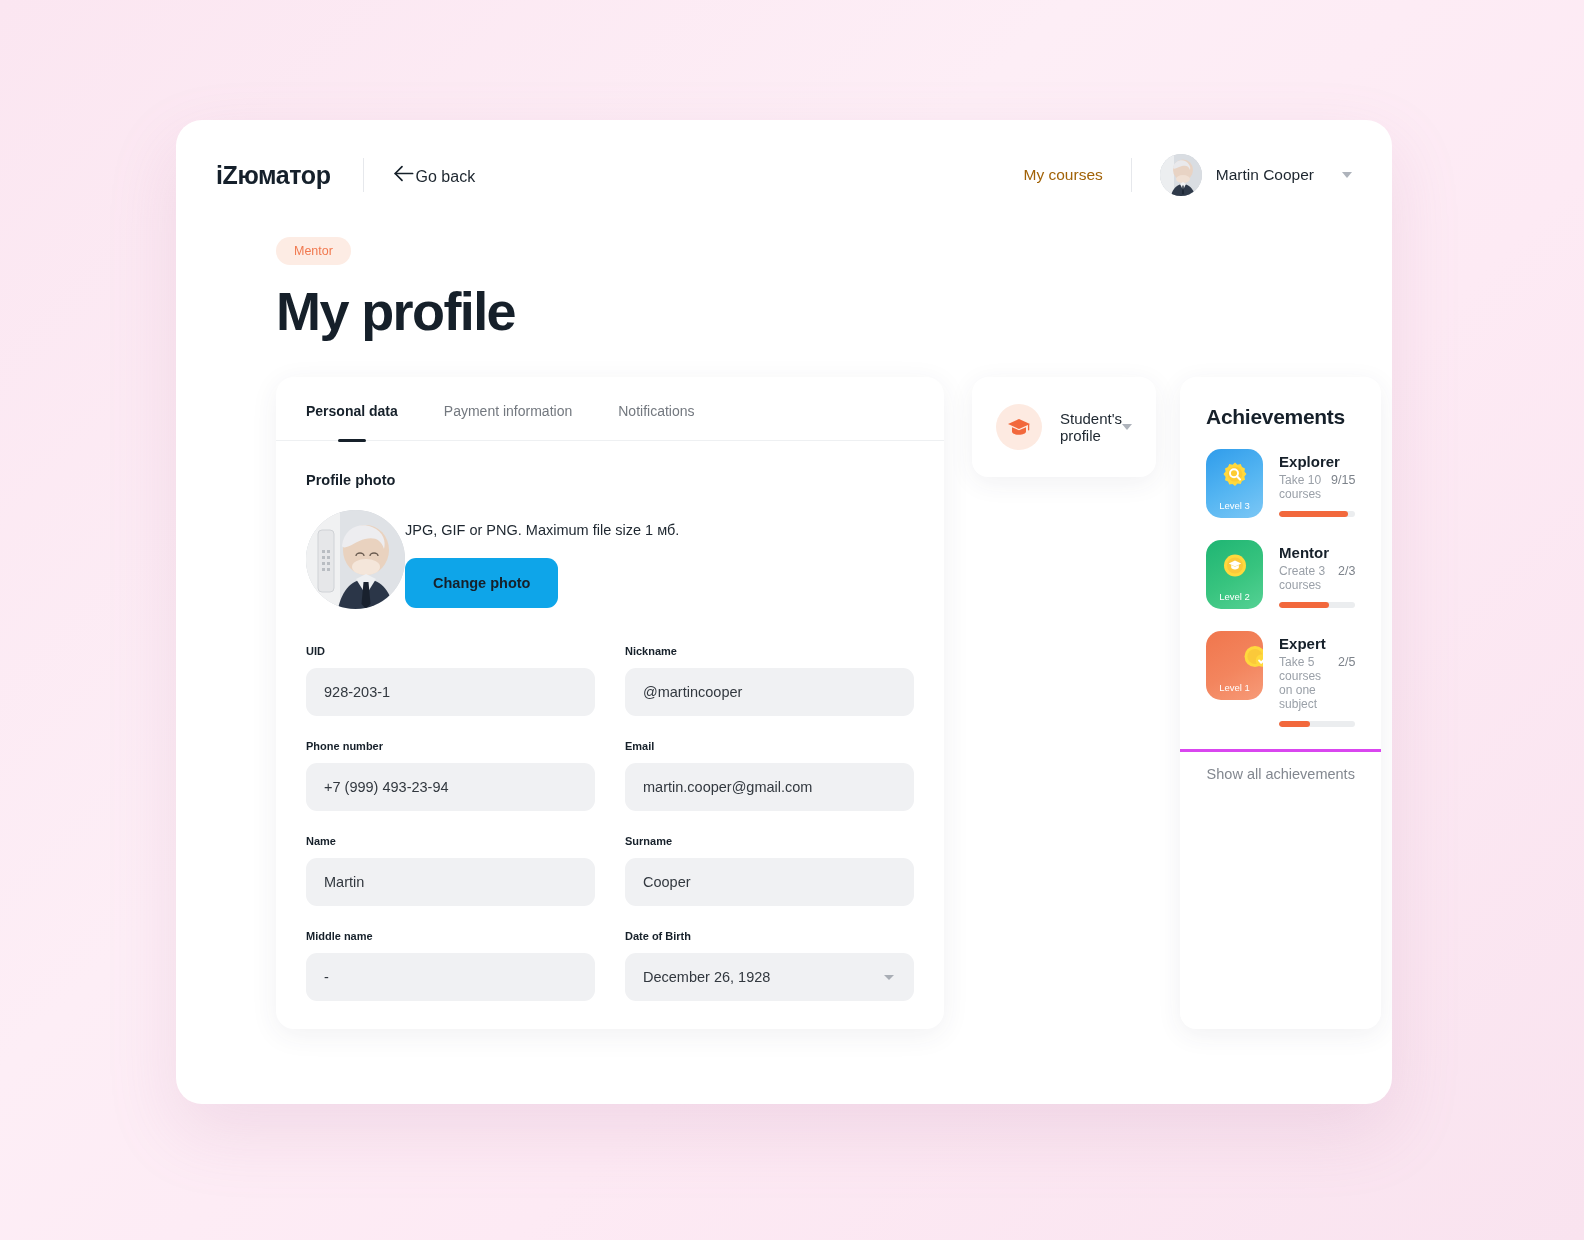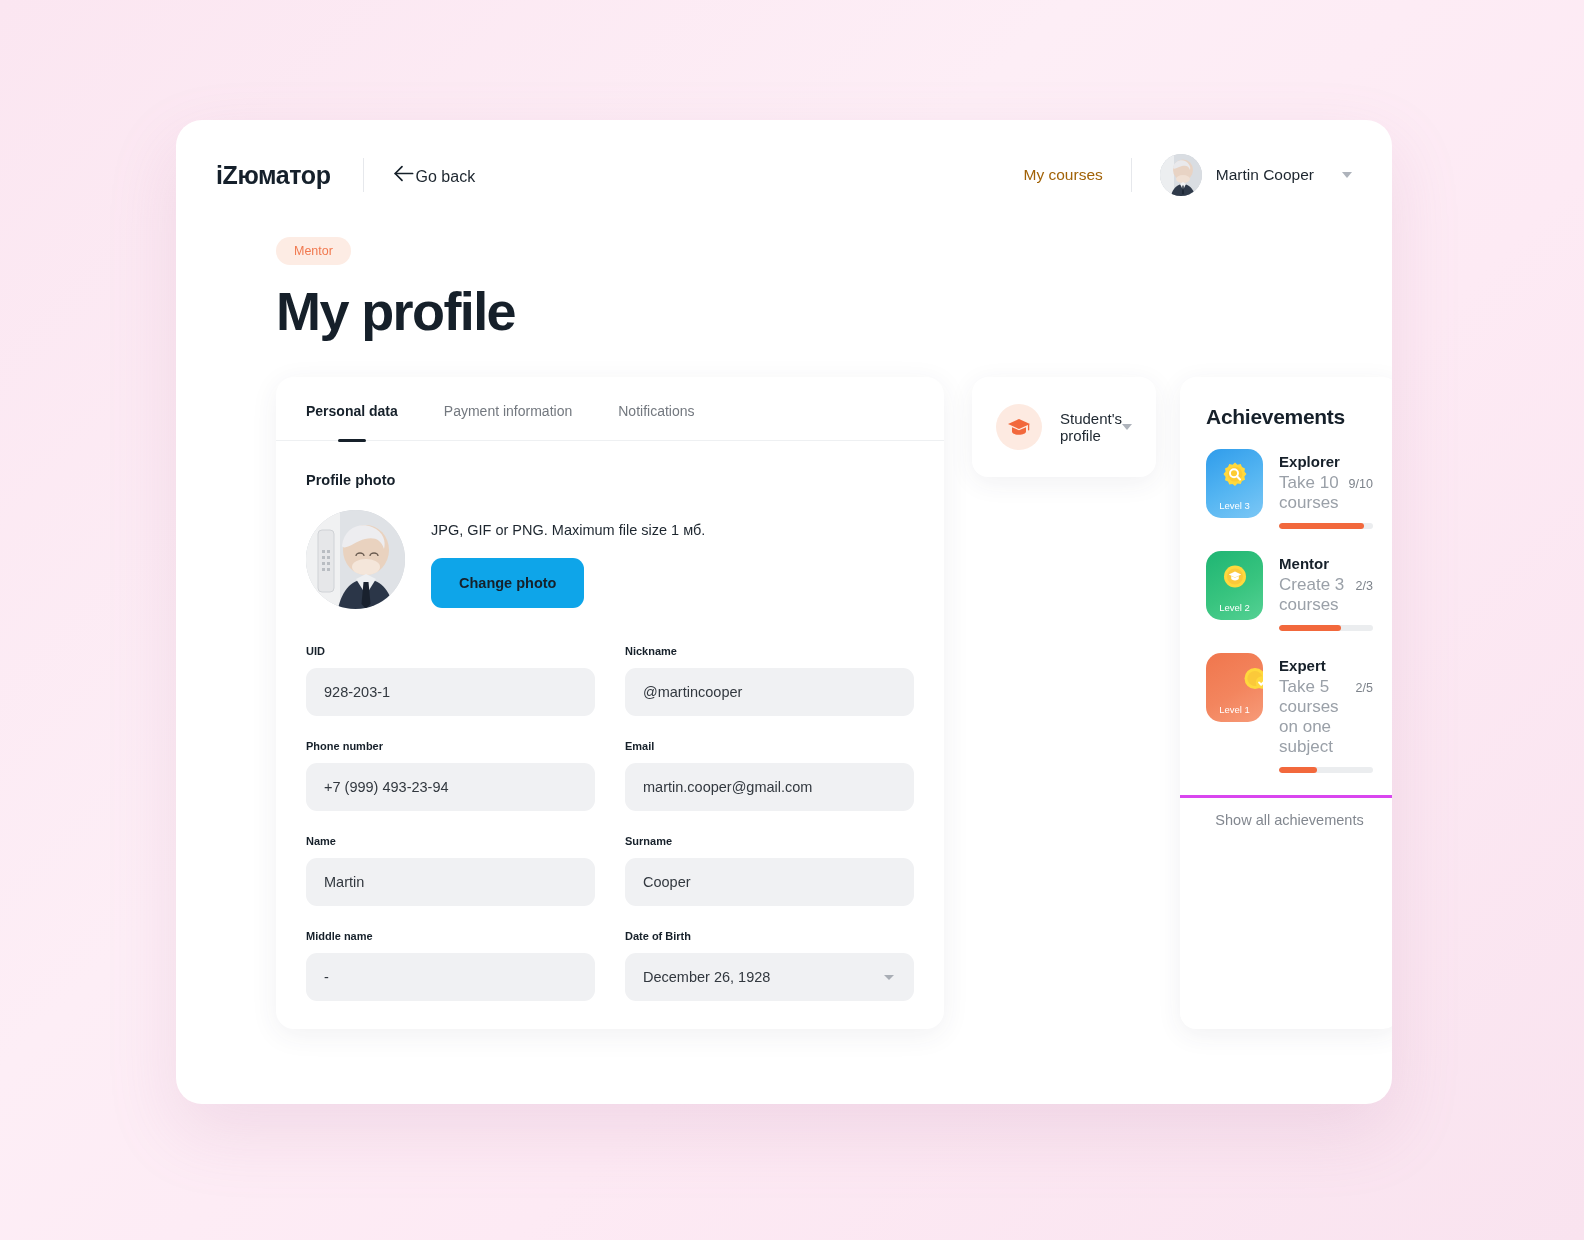--- a/index.html
+++ b/index.html
@@ -197,21 +197,20 @@
   .section-label {
     font-size: 14.5px;
     font-weight: bold;
     color: #16202a;
     margin: 31px 0 0 30px;
   }
 
   .photo-row {
     display: flex;
     align-items: flex-start;
-    gap: 26px;
     margin: 22px 0 0 30px;
   }
 
   .photo {
     width: 99px; height: 99px;
     border-radius: 50%;
     overflow: hidden;
     flex: 0 0 auto;
     background: #cfd3d8;
   }
@@ -377,21 +376,21 @@
   }
 
   .ach-sub-row {
     display: flex;
     align-items: baseline;
     justify-content: space-between;
     margin-top: 3px;
   }
 
   .ach-desc {
-    font-size: 17px;
+    font-size: 12px;
     color: #9aa0a8;
   }
 
   .ach-count {
     font-size: 12.5px;
     color: #7d838b;
     margin-left: 10px;
   }
 
   .progress {
@@ -600,21 +599,21 @@
                   <circle cx="14" cy="12.2" r="4" fill="none" stroke="#ffffff" stroke-width="1.9"></circle>
                   <path d="M17 15.3l3 3.1" stroke="#ffffff" stroke-width="2.1" stroke-linecap="round"></path>
                 </svg>
               </span>
               <span class="badge-level">Level 3</span>
             </div>
             <div class="ach-body">
               <div class="ach-name">Explorer</div>
               <div class="ach-sub-row">
                 <span class="ach-desc">Take 10 courses</span>
-                <span class="ach-count">9/10</span>
+                <span class="ach-count">9/15</span>
               </div>
               <div class="progress">
                 <span style="width: 90%;"></span>
               </div>
             </div>
           </div>
 
           <div class="ach-item">
             <div class="badge badge-green">
               <span class="glyph">

